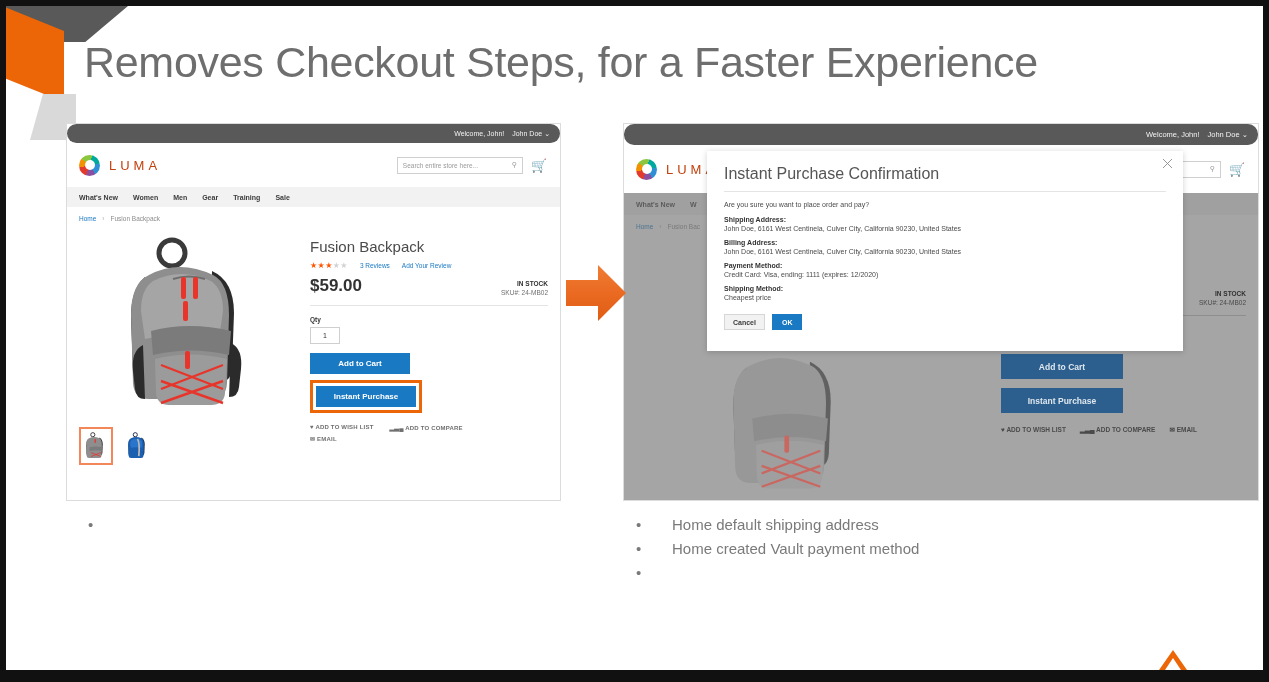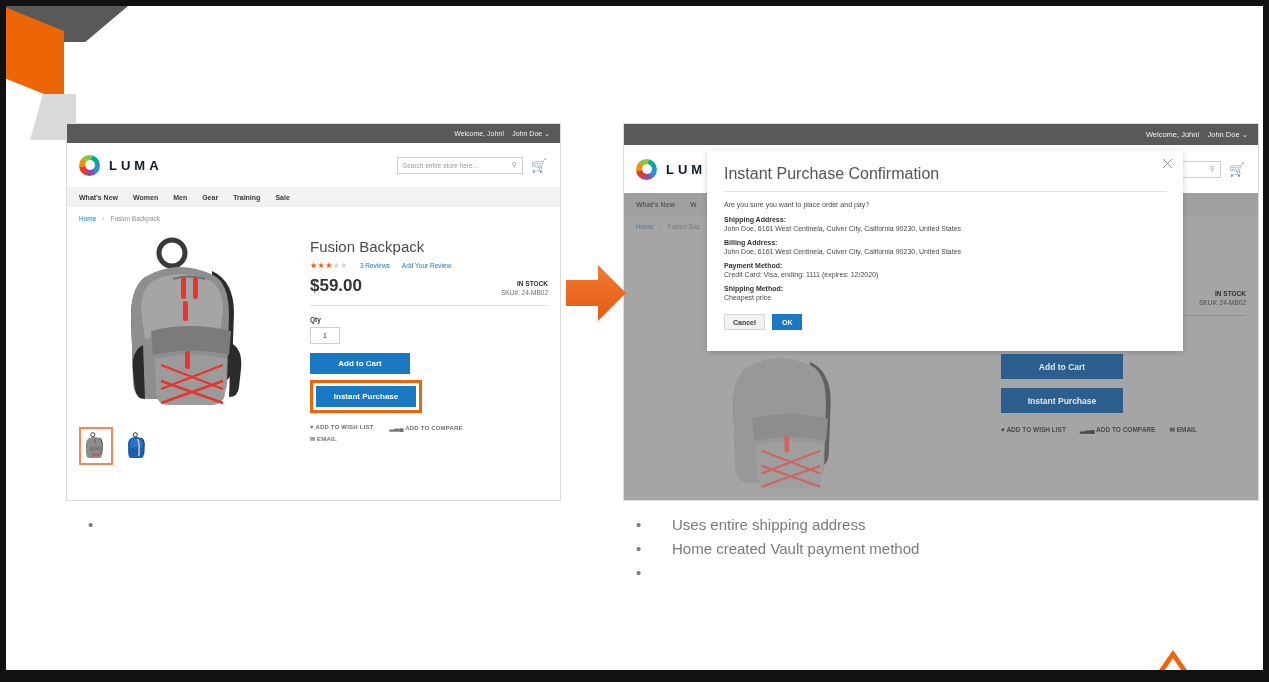--- a/index.html
+++ b/index.html
@@ -52,21 +52,21 @@
     font-family: "Liberation Sans", sans-serif;
   }
   .shot-left  { left: 60px;  top: 117px; width: 495px; height: 378px; }
   .shot-right { left: 617px; top: 117px; width: 636px; height: 378px; }
 
   
   .luma-topbar {
     background: #595959; color: #f2f2f2;
     height: 19px; display: flex; align-items: center;
     justify-content: flex-end; padding-right: 10px;
-    font-size: 7px; gap: 8px; white-space: nowrap;
+    font-size: 7px; gap: 8px; white-space: nowrap; border-radius: 10px;
   }
   .shot-right .luma-topbar { height: 21px; font-size: 7.5px; }
 
   
   .luma-header {
     position: relative; height: 44px; background: #fff;
     display: flex; align-items: center; padding: 0 12px;
   }
   .shot-right .luma-header { height: 48px; }
   .luma-logo { display: flex; align-items: center; gap: 9px; }
@@ -81,21 +81,21 @@
         #2e8fd4 240deg 305deg,
         #8b4f9f 305deg 360deg);
     position: relative;
   }
   .luma-mark::after {
     content: ""; position: absolute; inset: 5.5px;
     border-radius: 50%; background: #fff;
   }
   .luma-word {
     font-size: 13px; letter-spacing: 4px;
-    color: #0f172a; font-weight: 700;
+    color: #c2410c; font-weight: 400;
   }
   .luma-head-right {
     margin-left: auto; display: flex; align-items: center; gap: 9px;
   }
   .luma-search {
     width: 126px; height: 17px; border: 1px solid #cfcfcf;
     background: #fff; display: flex; align-items: center;
     padding: 0 5px; font-size: 6.5px; color: #9a9a9a;
   }
   .luma-search .sicon { margin-left: auto; color: #9a9a9a; font-size: 7px; }
@@ -258,20 +258,21 @@
 </style>
 </head>
 <body>
 
 <div class="slide">
 
   <div class="corner-gray-top"></div>
   <div class="corner-orange"></div>
   <div class="corner-gray-light"></div>
 
+  <div class="slide-title">Removes Checkout Steps, for a Faster Experience</div>
 
   <div class="shot shot-left">
 
     <div class="luma-topbar">
       <span>Welcome, John!</span>
       <span>John Doe ⌄</span>
     </div>
 
     <div class="luma-header">
       <div class="luma-logo">
@@ -495,21 +496,21 @@
 
   <div class="bullets bullets-left">
     <div class="bullet-row">
       <span class="bullet-dot">•</span>
     </div>
   </div>
 
   <div class="bullets bullets-right">
     <div class="bullet-row">
       <span class="bullet-dot">•</span>
-      <span>Uses entire shipping address</span>
+      <span>Home default shipping address</span>
     </div>
     <div class="bullet-row">
       <span class="bullet-dot">•</span>
       <span>Home created Vault payment method</span>
     </div>
     <div class="bullet-row">
       <span class="bullet-dot">•</span>
     </div>
   </div>
 

